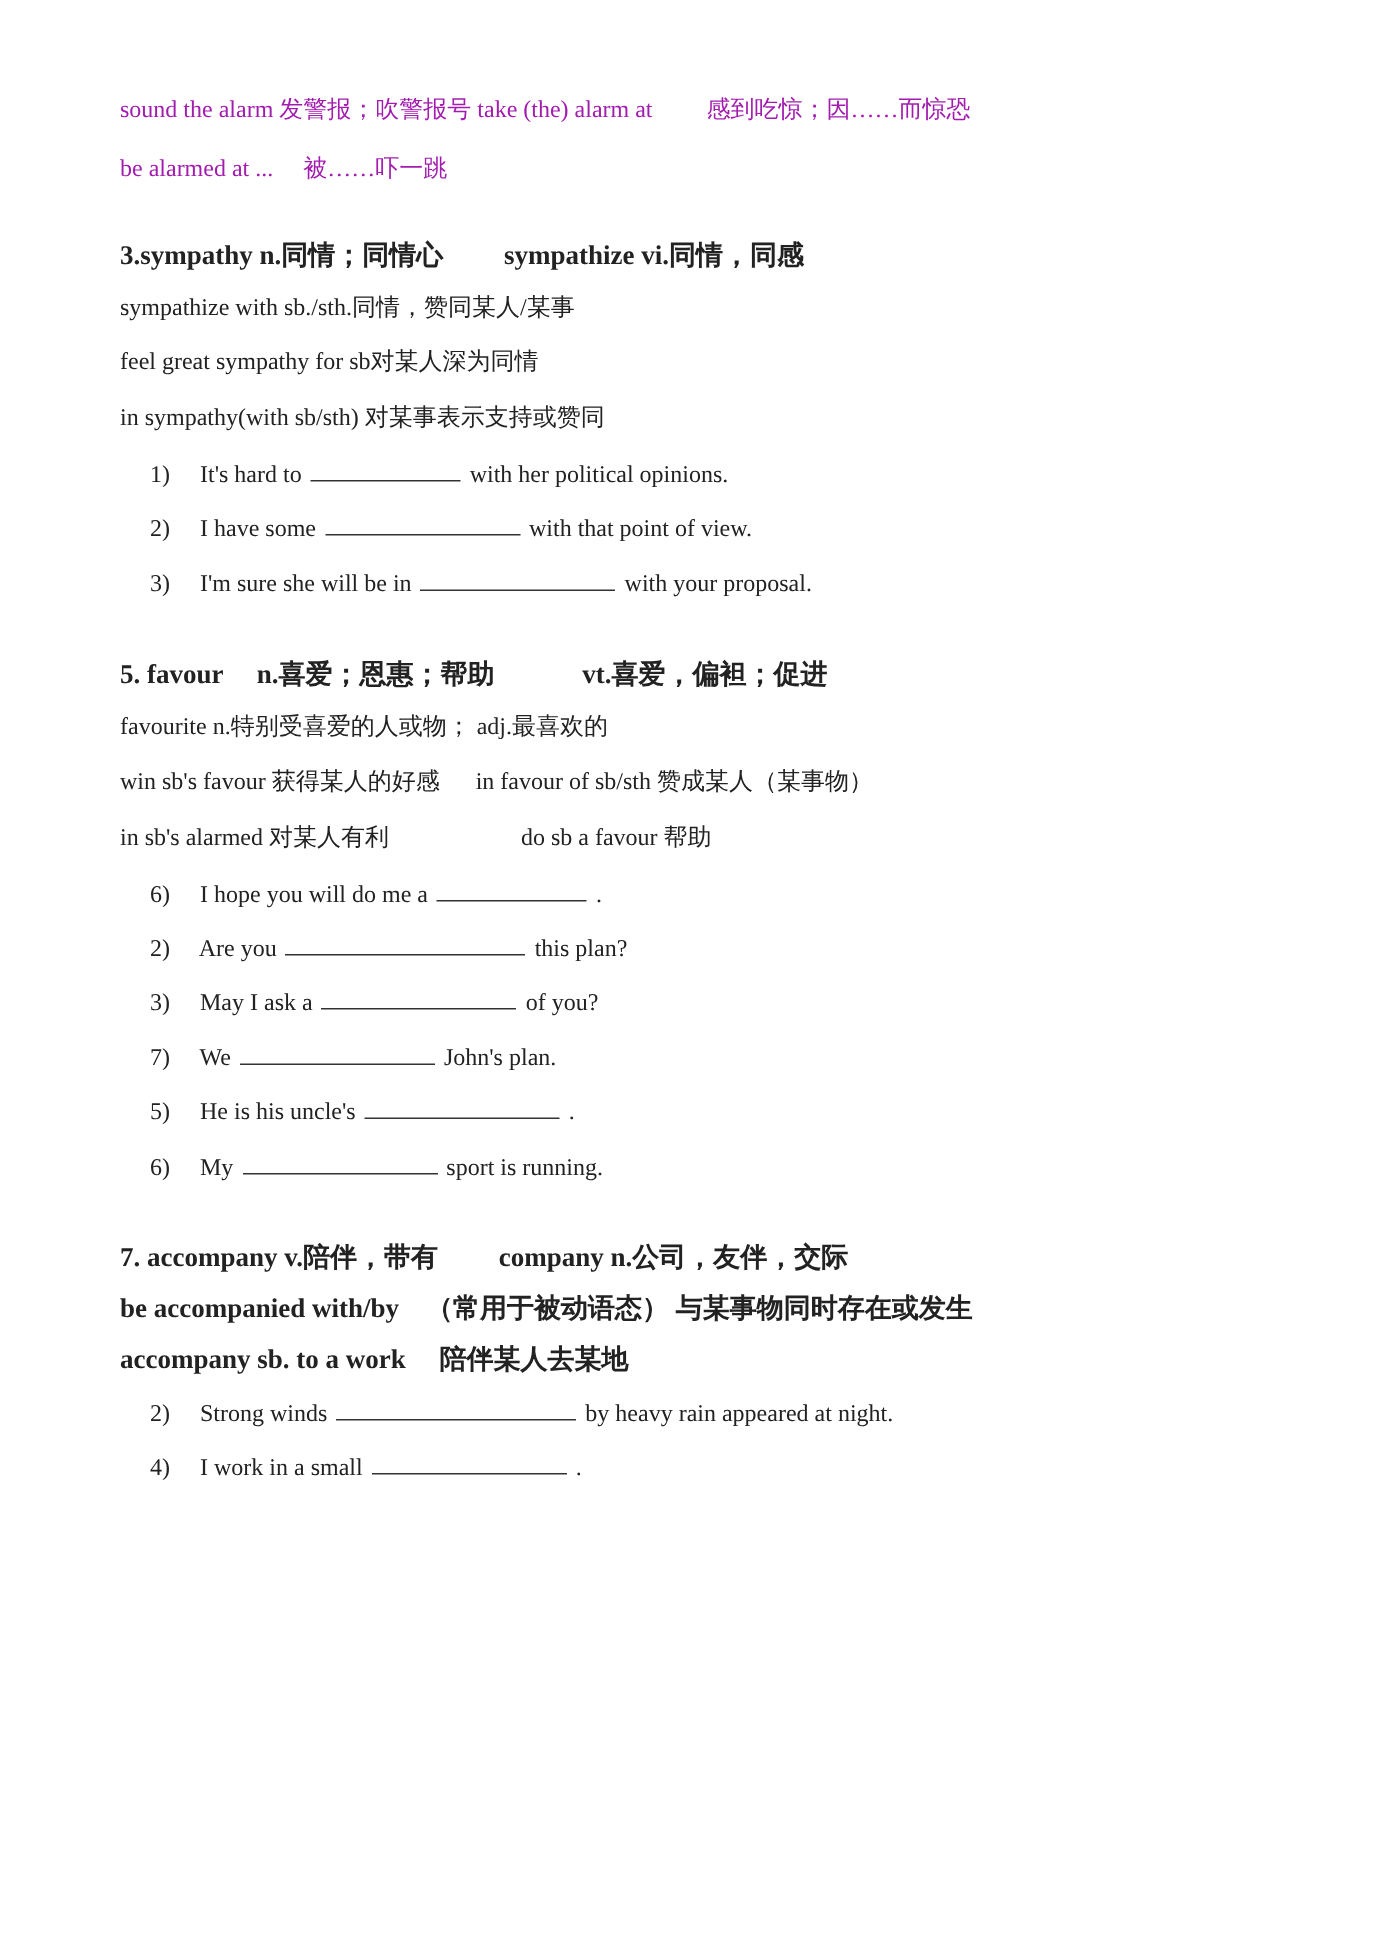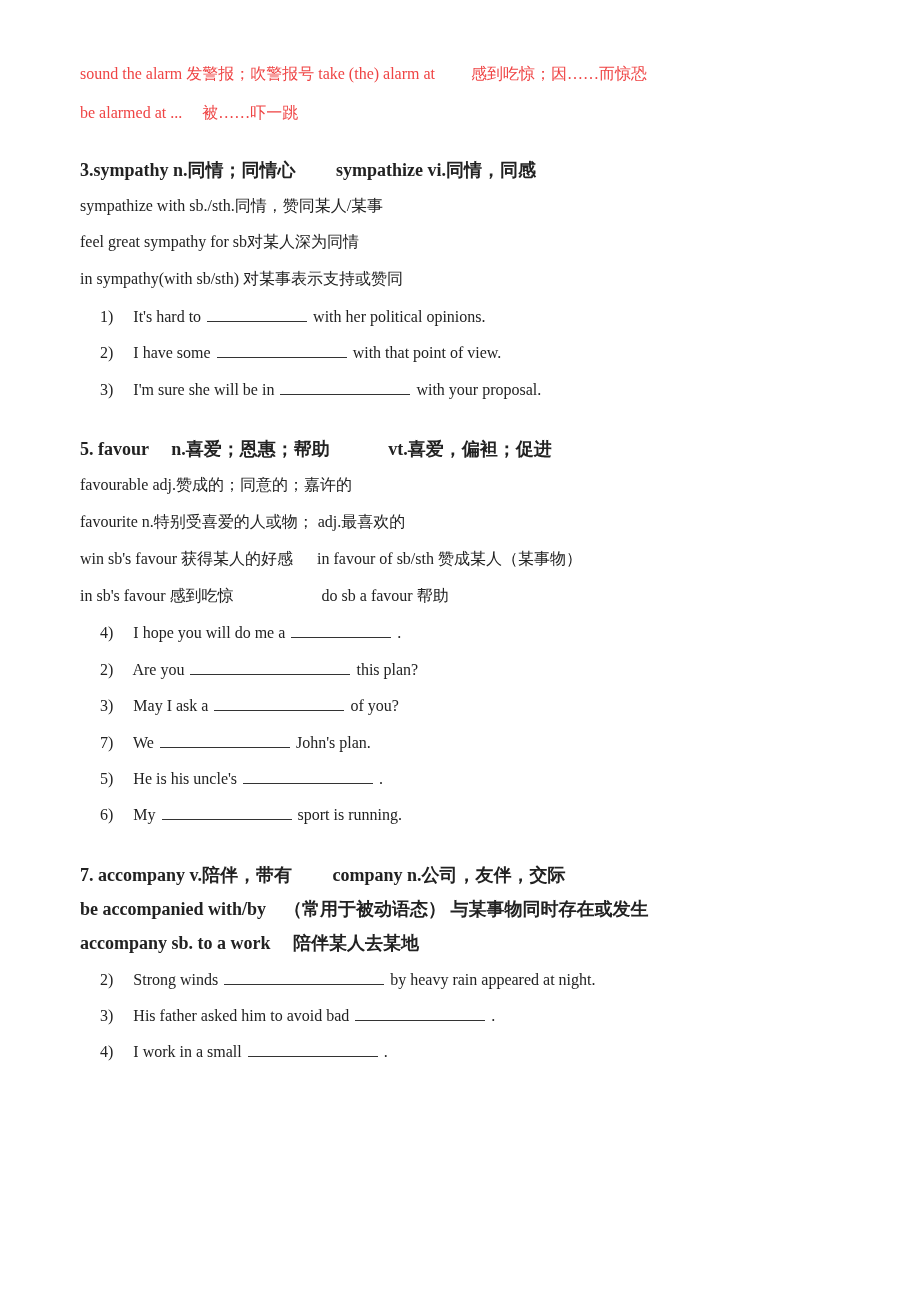--- a/index.html
+++ b/index.html
@@ -12,21 +12,21 @@
       background-color: #ffffff;
       font-family: "Times New Roman", serif;
       font-size: 16px;
       color: #222222;
       padding: 60px 80px;
       width: 920px;
       min-height: 1302px;
     }
 
     .red-text {
-      color: #ef4444;
+      color: #a21caf;
     }
 
     .section {
       margin-bottom: 32px;
     }
 
     .phrase-line {
       margin-bottom: 10px;
       line-height: 1.8;
     }
@@ -109,36 +109,35 @@
       <span> with your proposal.</span>
     </li>
   </ul>
 </div>
 
 <div class="section">
   <div class="bold-heading">
     <span>5. favour　 n.喜爱；恩惠；帮助　　　 vt.喜爱，偏袒；促进</span>
   </div>
 
-  <div class="definition-line">favourable adj.赞成的；同意的；嘉许的</div>
   <div class="definition-line">favourite n.特别受喜爱的人或物；  adj.最喜欢的</div>
   <div class="definition-line">
     <span>win sb's favour 获得某人的好感</span>
     <span>　 </span>
     <span>in favour of sb/sth 赞成某人（某事物）</span>
   </div>
   <div class="definition-line">
-    <span>in sb's favour 感到吃惊</span>
+    <span>in sb's alarmed 对某人有利</span>
     <span>　　　　　 </span>
     <span>do sb a favour 帮助</span>
   </div>
 
   <ul class="exercise-list">
     <li>
-      <span>4)　 I hope you will do me a </span>
+      <span>6)　 I hope you will do me a </span>
       <span class="blank blank-md"></span>
       <span>.</span>
     </li>
     <li>
       <span>2)　 Are you </span>
       <span class="blank blank-xl"></span>
       <span> this plan?</span>
     </li>
     <li>
       <span>3)　 May I ask a </span>
@@ -176,23 +175,18 @@
     <span>accompany sb. to a work　 陪伴某人去某地</span>
   </div>
 
   <ul class="exercise-list">
     <li>
       <span>2)　 Strong winds </span>
       <span class="blank blank-xl"></span>
       <span>by heavy rain appeared at night.</span>
     </li>
     <li>
-      <span>3)　 His father asked him to avoid bad </span>
-      <span class="blank blank-lg"></span>
-      <span>.</span>
-    </li>
-    <li>
       <span>4)　 I work in a small </span>
       <span class="blank blank-lg"></span>
       <span>.</span>
     </li>
   </ul>
 </div>
 
 </body></html>

